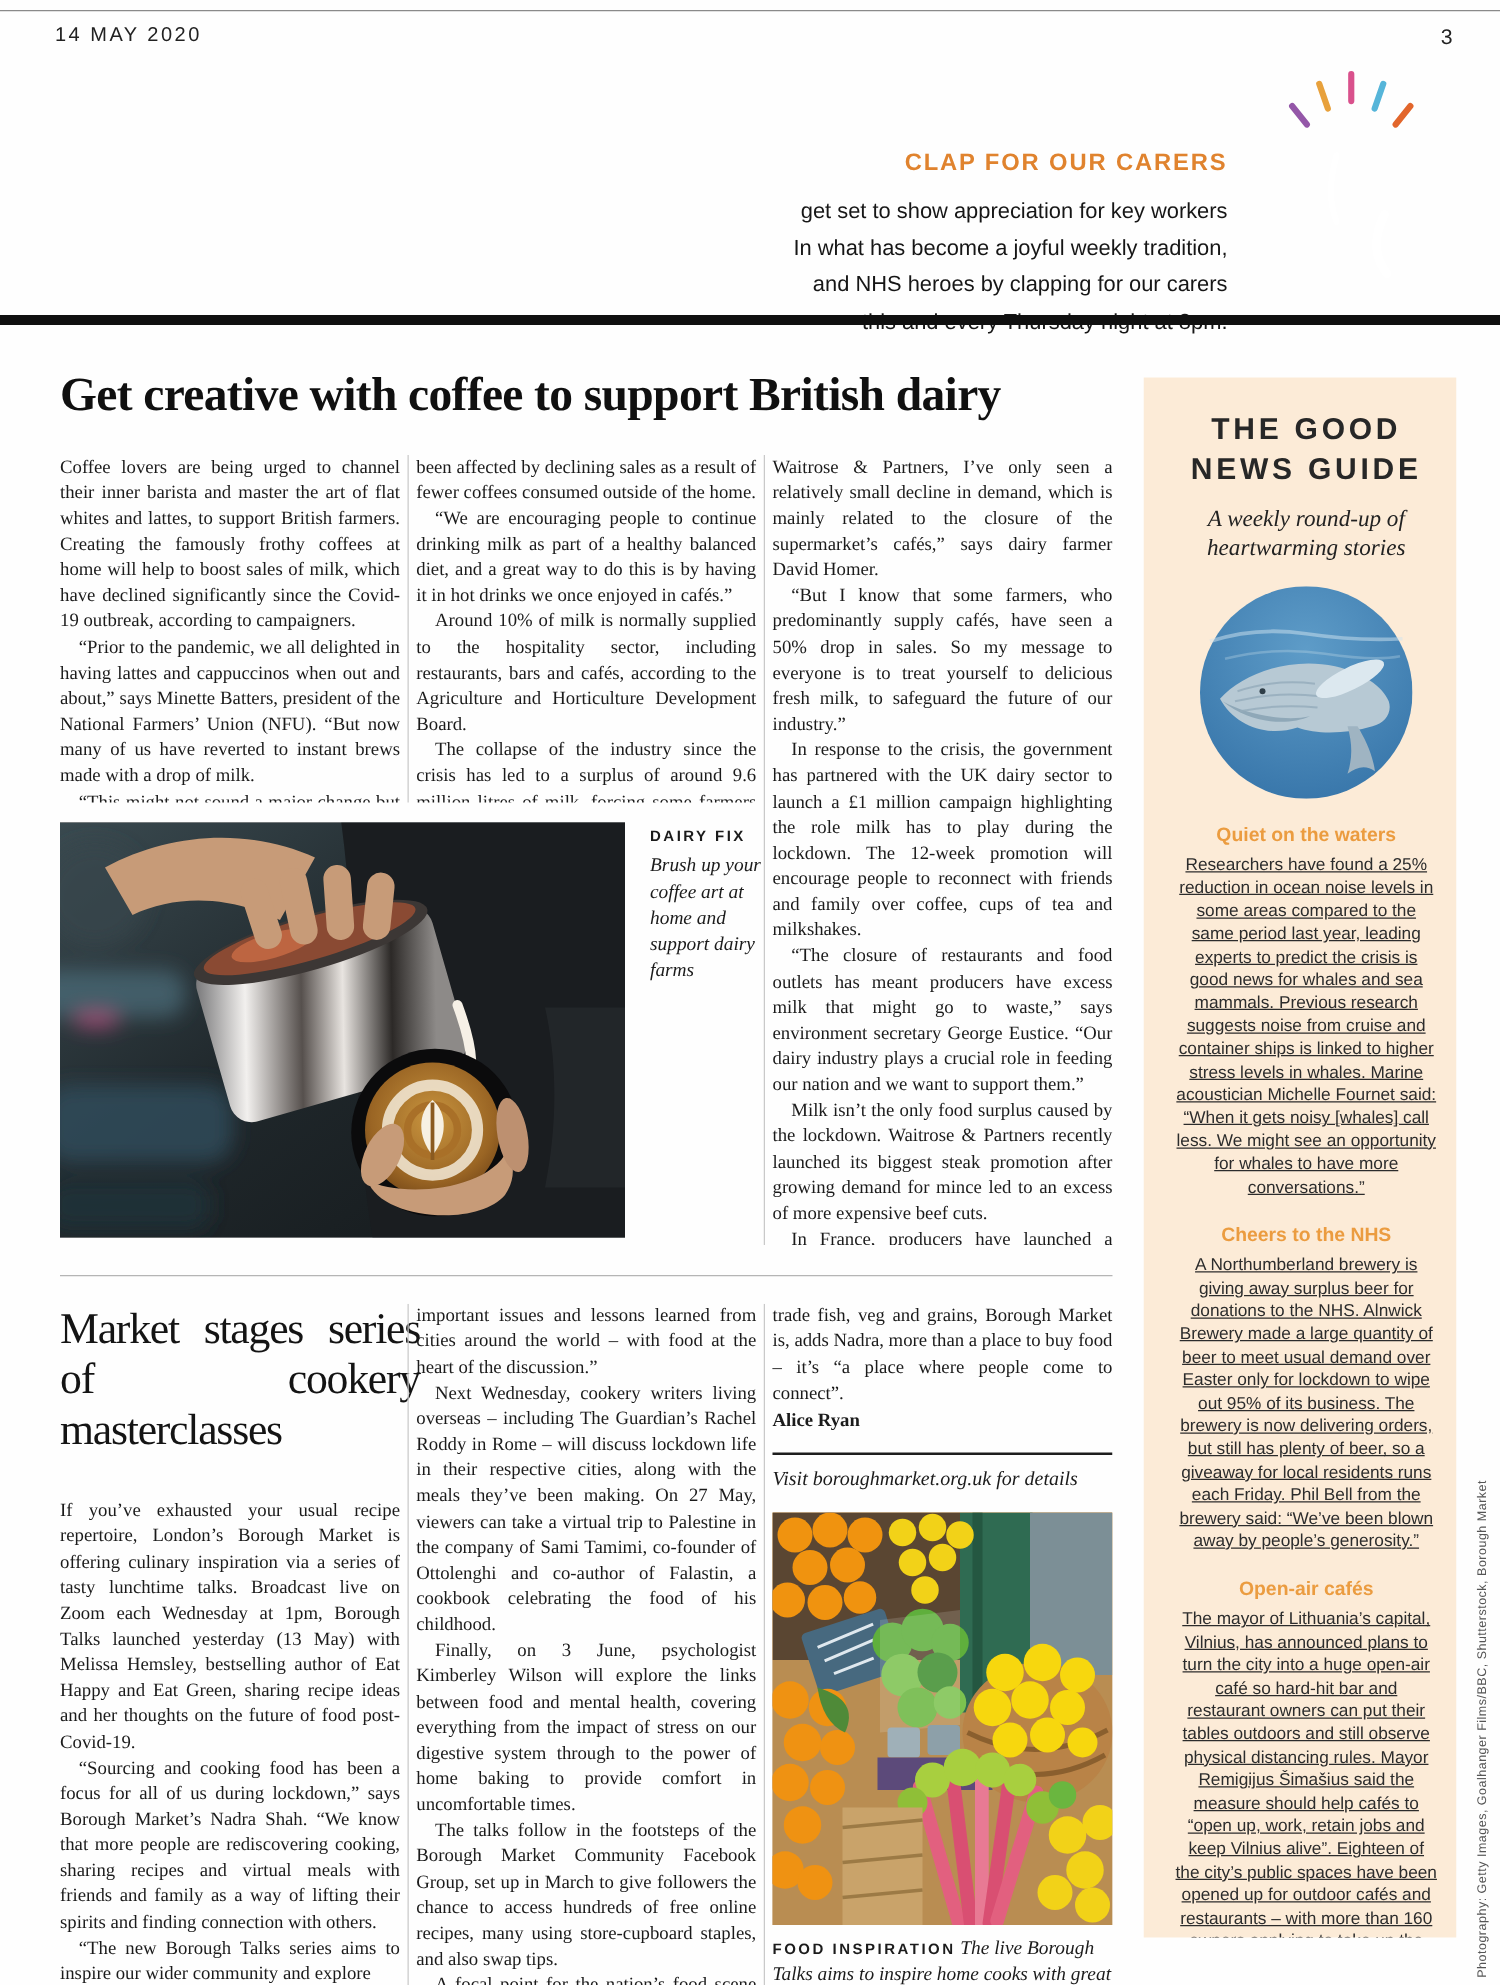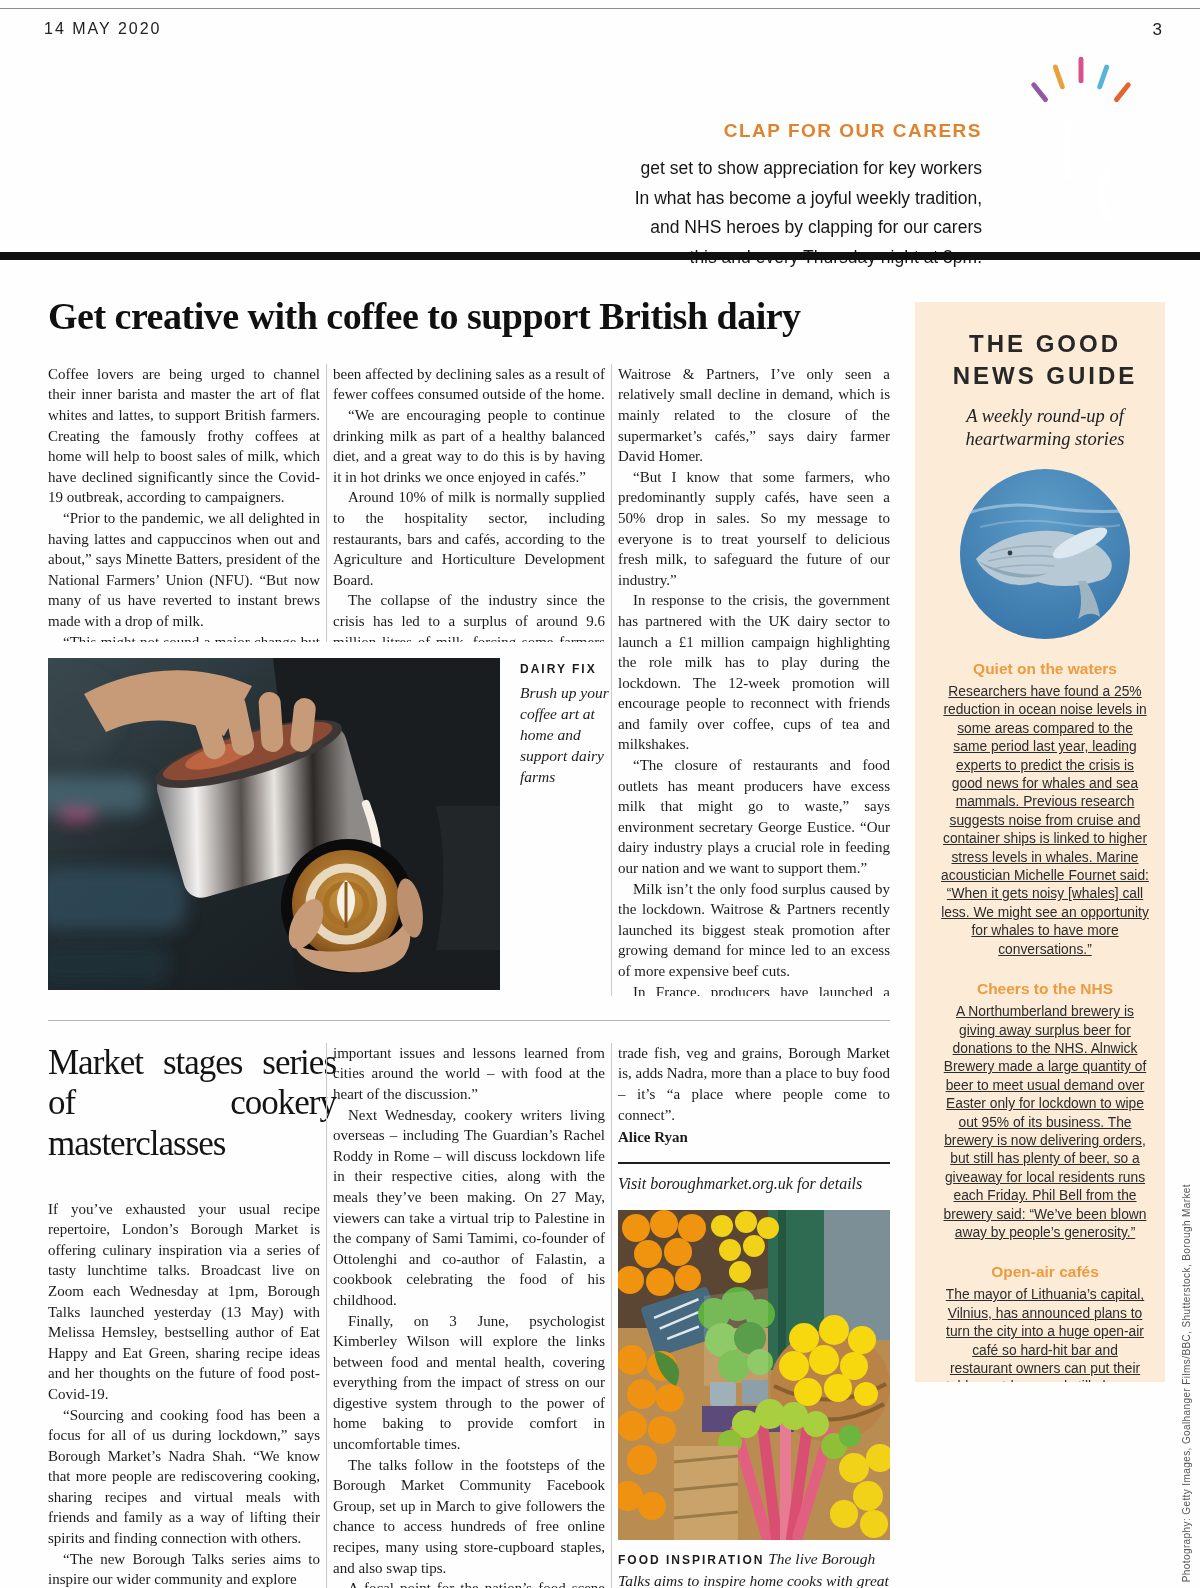--- a/index.html
+++ b/index.html
@@ -40,21 +40,21 @@
   .a2-body{display:flex;gap:13px;margin-top:22px;height:553px;overflow:hidden;}
   .a2-head{margin:0 0 34px 0;font-size:35px;font-weight:400;letter-spacing:-1px;line-height:1.16;
         color:#141414;width:288px;}
   .a2-col3{display:flex;flex-direction:column;}
   .visit-rule{border-top:2px solid #1d1d1d;margin:14px 0 10px 0;}
   .visit{font-style:italic;font-size:16px;}
   .market-photo{width:272px;height:330px;margin-top:16px;background:#b98d52;}
   .photo-caption{margin-top:8px;font-size:15px;line-height:20px;text-align:left;}
   .photo-caption .cap-italic{display:inline;font-size:15.5px;}
   
-  .sidebar{position:absolute;left:915px;top:302px;width:250px;height:1080px;background:#fcebd7;
+  .sidebar{position:absolute;left:915px;top:302px;width:250px;height:1248px;background:#fcebd7;
         box-sizing:border-box;padding:26px 15px 10px 25px;text-align:center;overflow:hidden;
         font-family:"Liberation Sans","DejaVu Sans",sans-serif;}
   .gn-title{font-weight:700;font-size:24px;line-height:32px;letter-spacing:3px;color:#272727;}
   .gn-sub{font-family:"Liberation Serif","DejaVu Serif",serif;font-style:italic;font-size:18.5px;
         line-height:23px;color:#222;margin-top:13px;}
   .whale-photo{width:170px;height:170px;margin:18px auto 4px auto;}
   .sb-heading{font-weight:700;font-size:15.5px;color:#eb9c40;margin-top:21px;}
   .sb-body{font-size:13.8px;line-height:18.4px;color:#2c2c2c;margin-top:5px;text-decoration:underline;}
   .credit{position:absolute;right:8px;bottom:6px;writing-mode:vertical-rl;transform:rotate(180deg);
         font-family:"Liberation Sans","DejaVu Sans",sans-serif;font-size:10px;color:#555;letter-spacing:.4px;}

